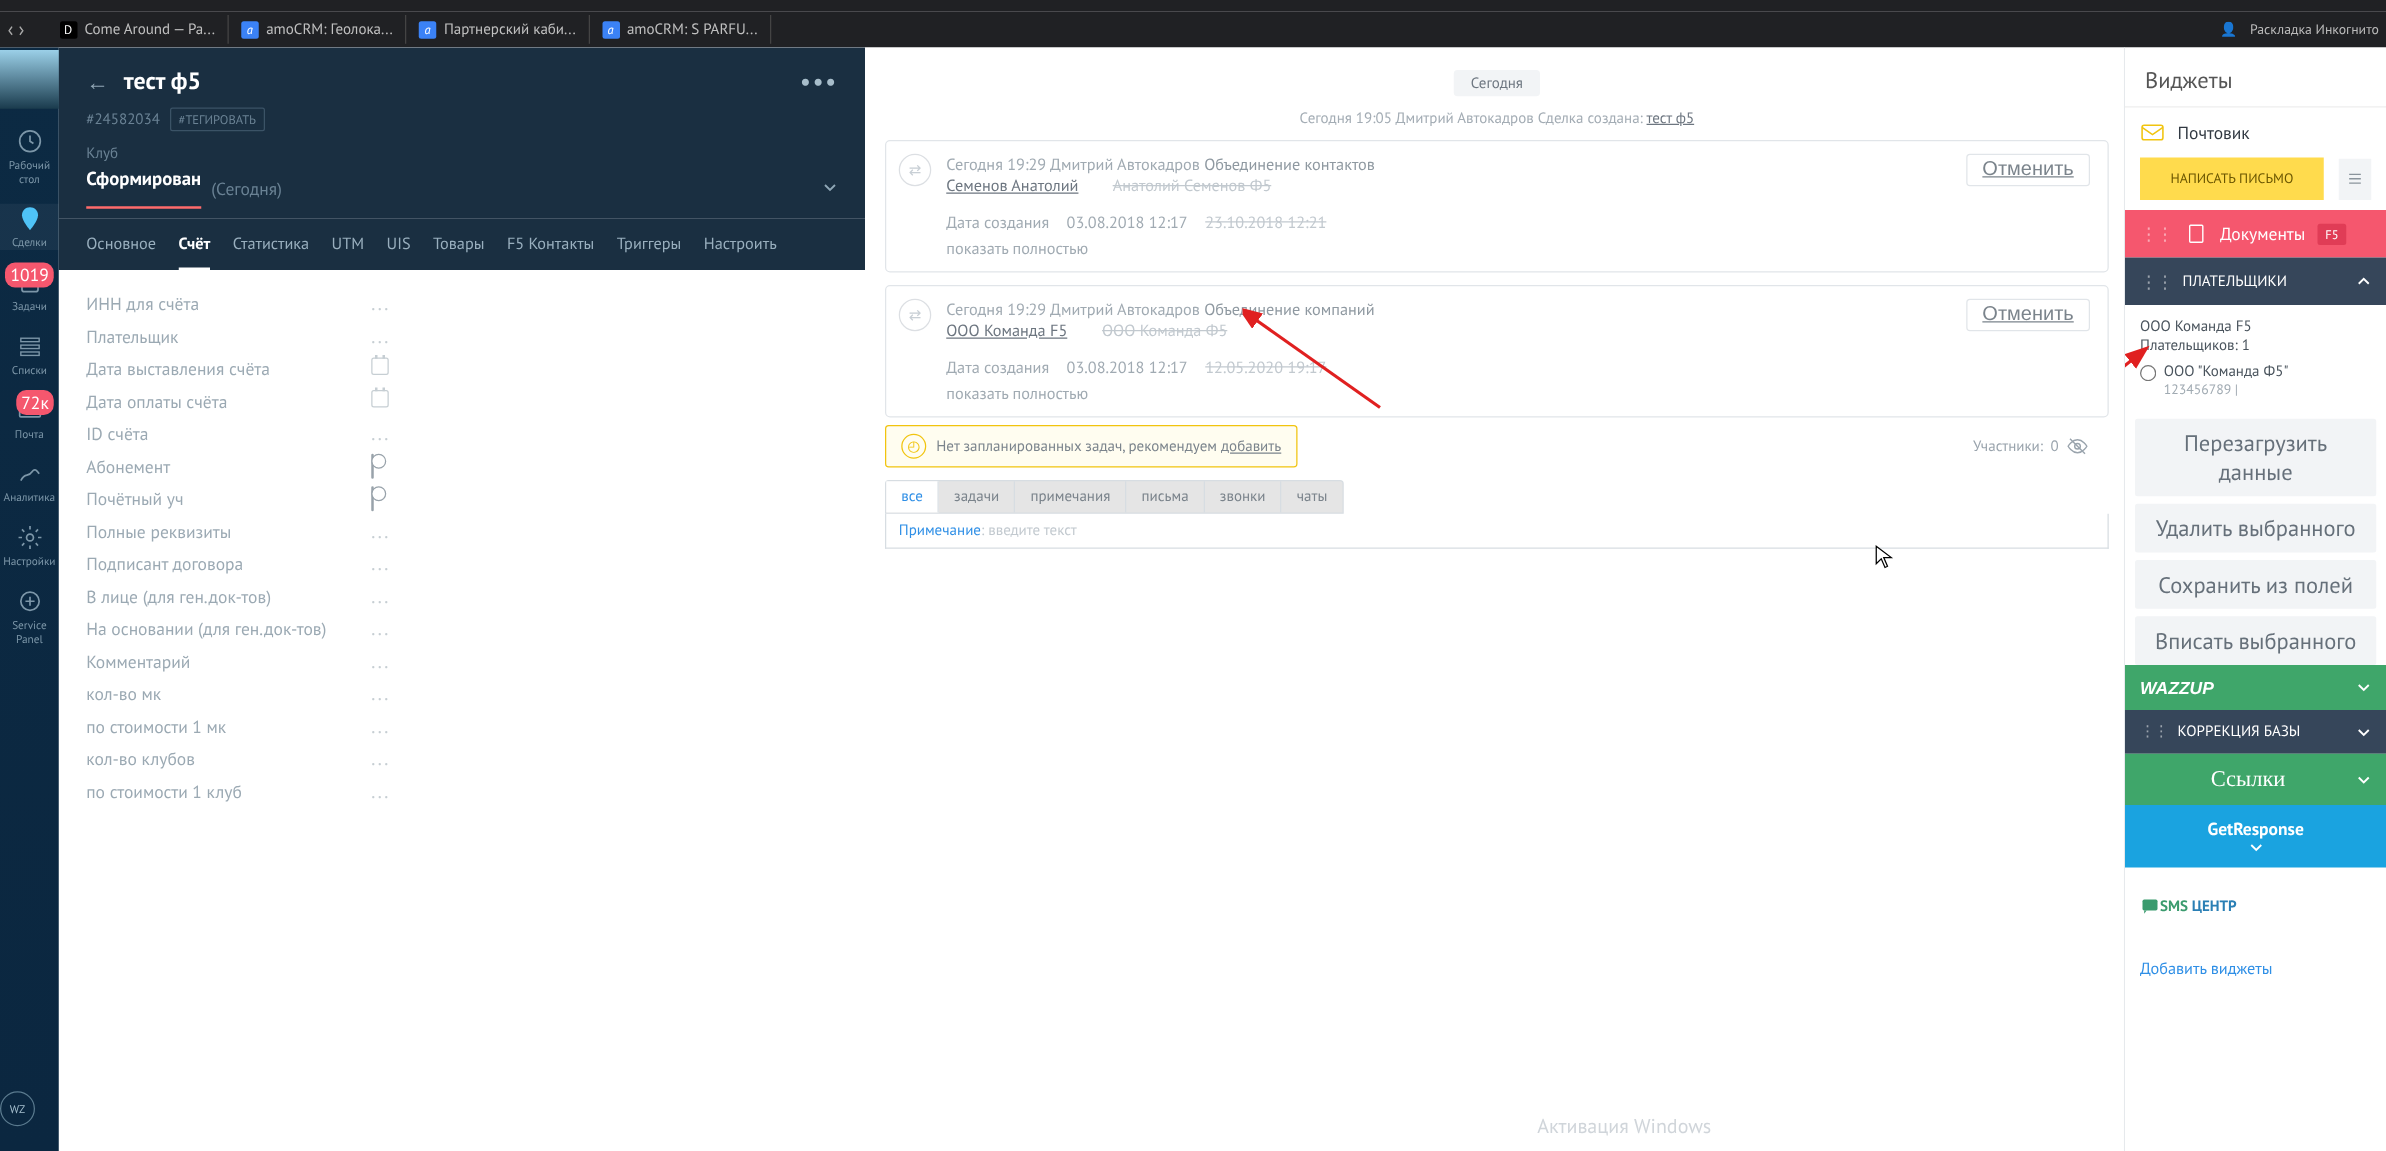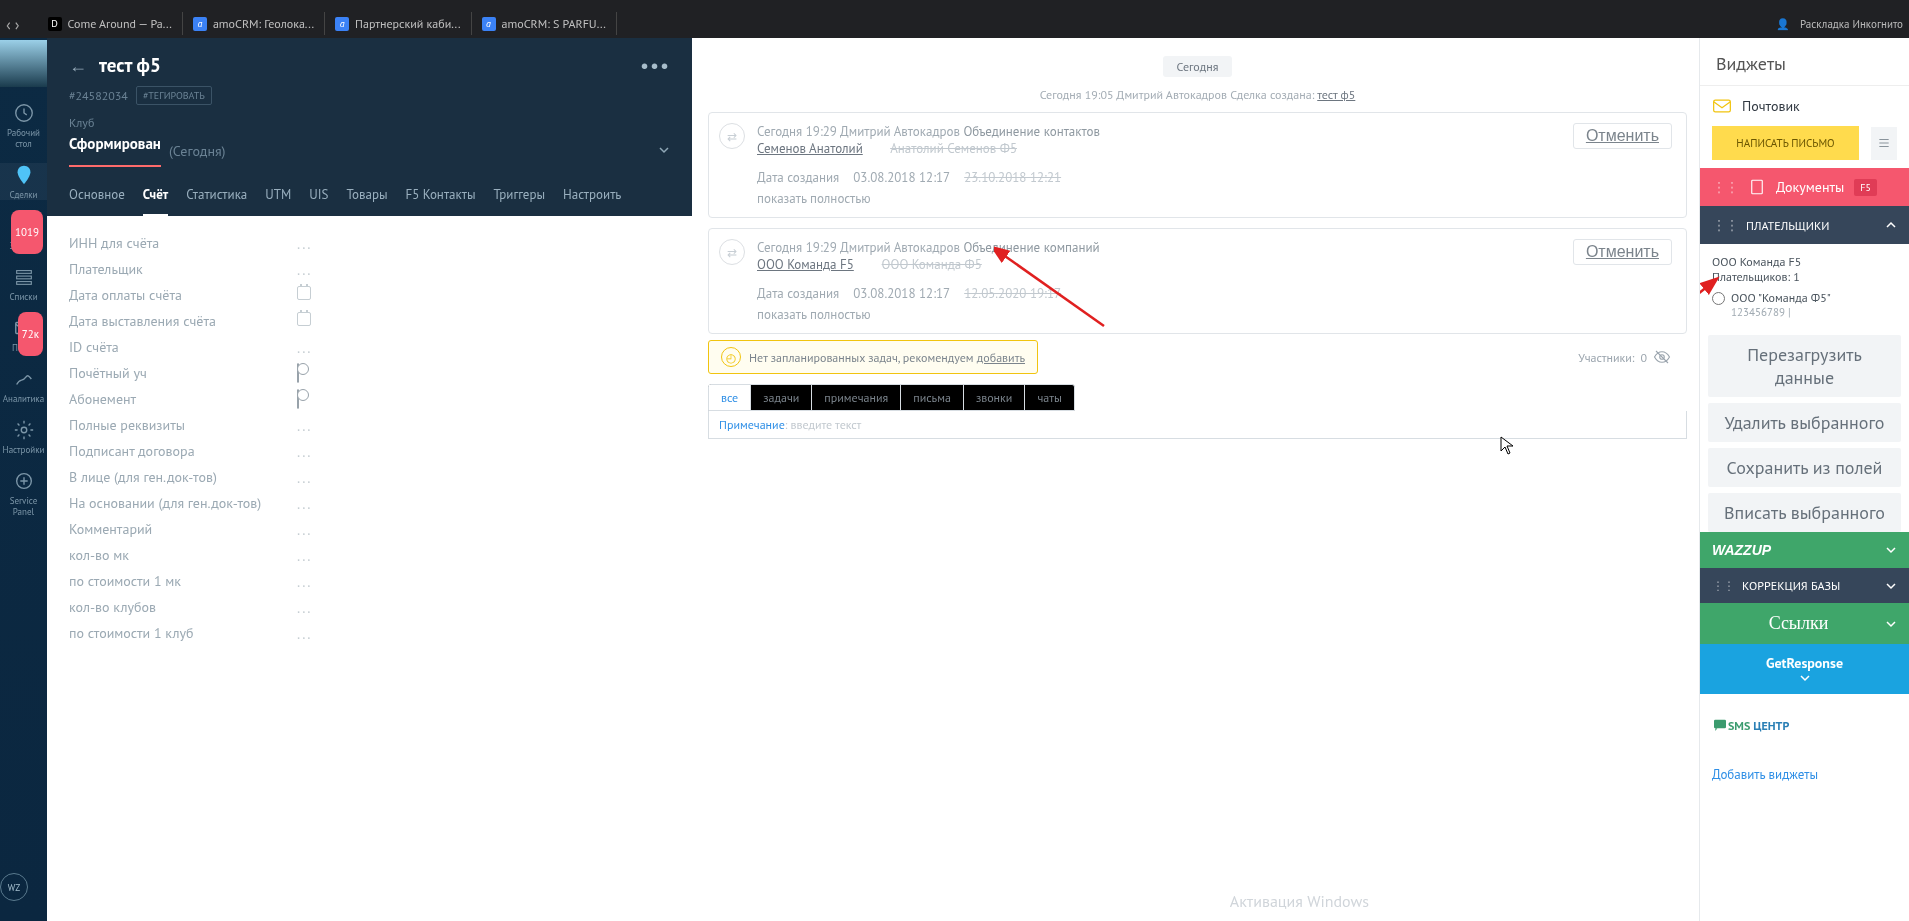--- a/index.html
+++ b/index.html
@@ -14,21 +14,21 @@
 .fav-a { background: #3b82f6; color: #fff; border-radius: 2px; font-style: italic; }
 .right-indicator { margin-left: auto; display:flex; align-items:center; gap:10px; color:#bbb; font-size:11px;}
 .app { display: flex; height: calc(921px - 38px); }
 .left-nav { width: 47px; background: linear-gradient(#0c2a43,#0b2740); display: flex; flex-direction: column; align-items: center; padding-top: 2px; position: relative; }
 .avatar-sq { width: 47px; height: 47px; background: linear-gradient(#9bd0e8,#1a3b4d); display: flex; align-items: center; justify-content: center; }
 .nav-item { width: 47px; text-align: center; margin-top: 14px; position: relative; }
 .nav-item .ic { width: 24px; height: 24px; margin: 0 auto; display: flex; align-items: center; justify-content: center; }
 .nav-item .lbl { font-size: 9px; color: #7c96a8; margin-top: 2px; }
 .nav-active .ic svg { fill: #fff; }
 .nav-active { background: rgba(255,255,255,0.05); }
-.badge-red { position: absolute; top: -4px; right: 4px; background: #f5576e; color: #fff; font-size: 11px; padding: 15px 4px; border-radius: 8px; }
+.badge-red { position: absolute; top: -4px; right: 4px; background: #f5576e; color: #fff; font-size: 14px; padding: 1px 4px; border-radius: 8px; }
 .nav-bottom { margin-top: auto; margin-bottom: 20px; }
 .wz-circle { width: 28px; height: 28px; border: 1px solid #5a7a8e; border-radius: 50%; display:flex; align-items:center; justify-content:center; color:#a7c0cf; font-size:9px;}
 
 .detail-panel { width: 645px; background: #fff; display: flex; flex-direction: column; }
 .detail-header { background: #1a2f41; color: #fff; padding: 14px 22px 0 22px; }
 .dh-row1 { display: flex; align-items: center; }
 .dh-back { color:#92a7b6; margin-right:12px; font-size:18px;}
 .dh-title { font-size: 19px; font-weight: bold; flex:1;}
 .dh-more { color:#a7bdca; font-size:20px; letter-spacing:1px;}
 .dh-row2 { margin-top: 8px; display:flex; align-items:center; gap:8px;}
@@ -67,21 +67,21 @@
 .fc-title-old { color:#c2c9cf; text-decoration:line-through;}
 .fc-date-row { color:#a0aab2; margin-top:12px; display:flex; gap:14px;}
 .fc-date-old { text-decoration:line-through; color:#c2c9cf;}
 .fc-show { color:#a0aab2; margin-top:4px;}
 .fc-cancel { border:1px solid #e1e5e9; background:#fff; color:#7b848c; padding:3px 12px; border-radius:3px; font-size:16px; cursor:pointer;text-decoration:underline;}
 .no-tasks { border:1px solid #f1c40f; background:#fffdf0; color:#7b848c; font-size:12px; padding:6px 12px; border-radius:3px; display:flex; align-items:center; gap:8px; width:fit-content; margin-top:auto;}
 .no-tasks a { text-decoration:underline; cursor:pointer;}
 .no-tasks-ic { width:20px;height:20px;border:1px solid #f1c40f; border-radius:50%; display:flex;align-items:center;justify-content:center; color:#f1c40f;}
 .participants { color:#9aa4ad; font-size:12px; display:flex; align-items:center; gap:6px; margin-right:10px;}
 .feed-bottom-row { display:flex; align-items:center; justify-content:space-between; margin-top:6px; padding-right:6px;}
-.feed-tabs { display:flex; background:#000000; border-radius:3px 3px 0 0; width:fit-content; margin-top:10px; border:1px solid #d7dde2;}
+.feed-tabs { display:flex; background:#e5e5e5; border-radius:3px 3px 0 0; width:fit-content; margin-top:10px; border:1px solid #d7dde2;}
 .feed-tabs span { font-size:12px; color:#7a838b; padding:5px 12px; border-right:1px solid #d7dde2; cursor:pointer;}
 .feed-tabs span:last-child{border-right:none;}
 .feed-tabs .ftact { background:#fff; color:#2f8fe6;}
 .note-box { border:1px solid #d7dde2; border-top:none; padding:6px 10px; font-size:12px; color:#c2c9cf;}
 .note-box .pm{ color:#2f8fe6;}
 
 .widgets-panel { width: 210px; border-left:1px solid #e6e9ec; background:#fff; display:flex; flex-direction:column; overflow-y:auto;}
 .widgets-title { font-size:18px; color:#555; padding:14px 16px 10px 16px;}
 .w-row { display:flex; align-items:center; padding:10px 12px; gap:10px; border-top:1px solid #eee;}
 .w-row.mail svg { width:20px; }
@@ -264,37 +264,37 @@
     <div class="fields" id="fields">
         <div class="field-row">
           <div class="field-label">ИНН для счёта</div>
           <div class="field-val"><span class="ellipsis">...</span></div>
         </div>
         <div class="field-row">
           <div class="field-label">Плательщик</div>
           <div class="field-val"><span class="ellipsis">...</span></div>
         </div>
         <div class="field-row">
+          <div class="field-label">Дата выставления счёта</div>
+          <div class="field-val"><span class="cal-icon"></span></div>
+        </div>
+        <div class="field-row">
           <div class="field-label">Дата оплаты счёта</div>
           <div class="field-val"><span class="cal-icon"></span></div>
         </div>
         <div class="field-row">
-          <div class="field-label">Дата выставления счёта</div>
-          <div class="field-val"><span class="cal-icon"></span></div>
-        </div>
-        <div class="field-row">
           <div class="field-label">ID счёта</div>
           <div class="field-val"><span class="ellipsis">...</span></div>
         </div>
         <div class="field-row">
+          <div class="field-label">Абонемент</div>
+          <div class="field-val"><span class="toggle"></span></div>
+        </div>
+        <div class="field-row">
           <div class="field-label">Почётный уч</div>
-          <div class="field-val"><span class="toggle"></span></div>
-        </div>
-        <div class="field-row">
-          <div class="field-label">Абонемент</div>
           <div class="field-val"><span class="toggle"></span></div>
         </div>
         <div class="field-row">
           <div class="field-label">Полные реквизиты</div>
           <div class="field-val"><span class="ellipsis">...</span></div>
         </div>
         <div class="field-row">
           <div class="field-label">Подписант договора</div>
           <div class="field-val"><span class="ellipsis">...</span></div>
         </div>

